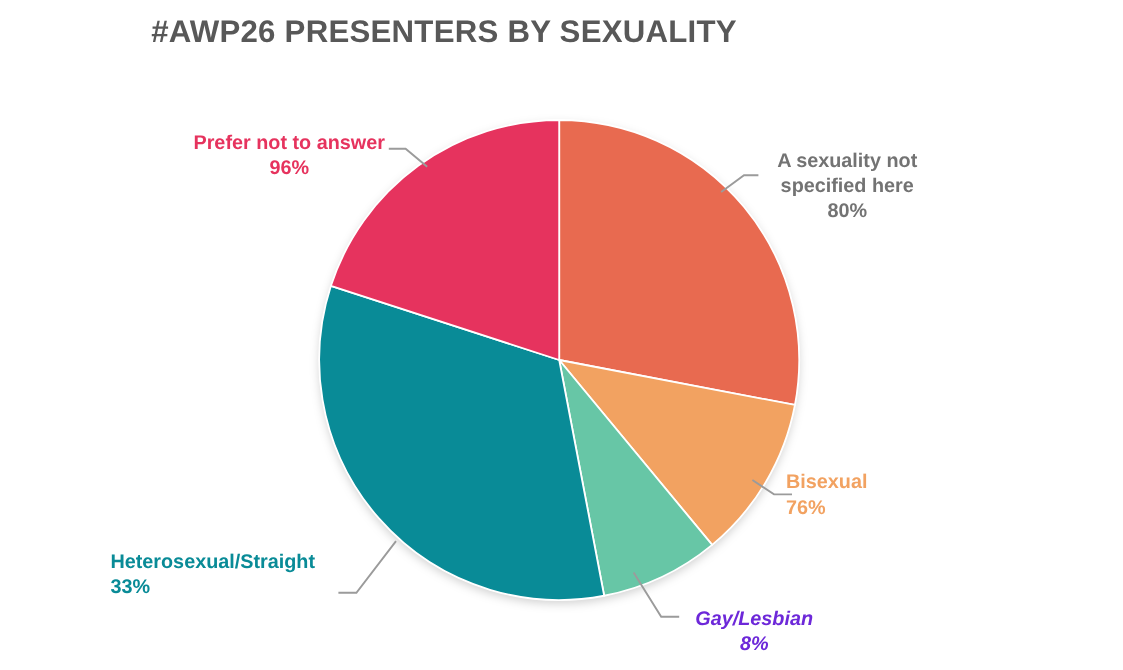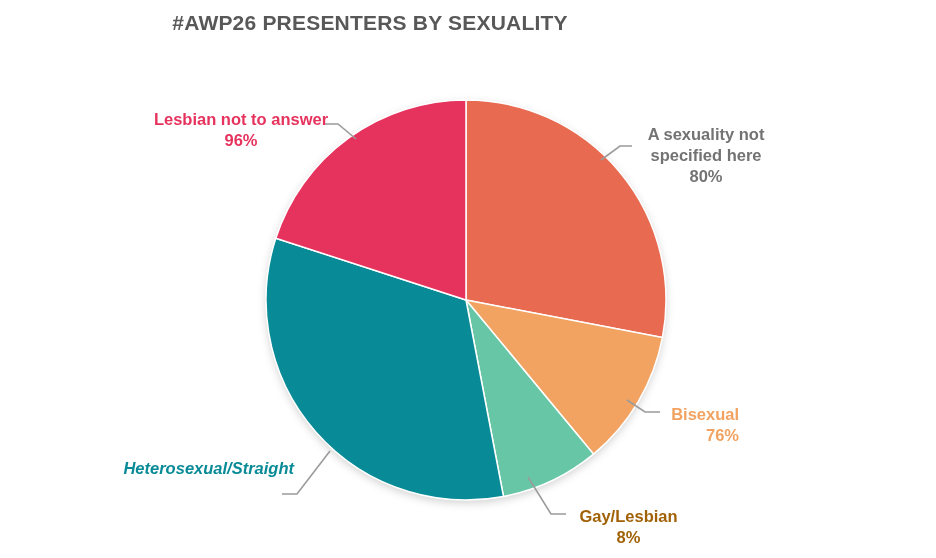--- a/index.html
+++ b/index.html
@@ -22,21 +22,21 @@
     height: 558px;
   }
 
   #chart-title {
     position: absolute;
     top: 11px;
     left: 0;
     width: 740px;
     text-align: center;
     font-family: "Liberation Sans", sans-serif;
-    font-size: 21px;
+    font-size: 26px;
     font-weight: bold;
     letter-spacing: 0.2px;
     color: #585858;
     white-space: nowrap;
   }
 
   #pie-svg {
     position: absolute;
     left: 0;
     top: 0;
@@ -61,36 +61,35 @@
     top: 124px;
     text-align: center;
     width: 140px;
   }
   #label-unspecified .lab-name {
     white-space: normal;
     width: 140px;
   }
   #label-bisexual {
     left: 655px;
-    top: 404px;
-    text-align: right;
+    top: 392px;
+    text-align: left;
     width: 84px;
   }
   #label-gay {
     left: 567px;
     top: 506px;
     text-align: center;
     width: 123px;
   }
   #label-hetero {
     left: 92px;
     top: 458px;
-    text-align: right;
+    text-align: left;
     width: 202px;
-    font-style: italic;
   }
   #label-prefer {
     left: 147px;
     top: 109px;
     text-align: center;
     width: 188px;
   }
 </style>
 </head>
 <body style="background: rgb(255, 255, 255);">
@@ -130,27 +129,28 @@
   <div class="pie-label" id="label-unspecified" style="color: #737373;">
     <span class="lab-name">A sexuality not specified here</span>
     <span class="lab-val">80%</span>
   </div>
 
   <div class="pie-label" id="label-bisexual" style="color: rgb(242, 162, 97);">
     <span class="lab-name">Bisexual</span>
     <span class="lab-val">76%</span>
   </div>
 
-  <div class="pie-label" id="label-gay" style="color: #a16207;">
+  <div class="pie-label" id="label-gay" style="color: #6d28d9; font-style: italic;">
     <span class="lab-name">Gay/Lesbian</span>
     <span class="lab-val">8%</span>
   </div>
 
   <div class="pie-label" id="label-hetero" style="color: rgb(9, 139, 151);">
     <span class="lab-name">Heterosexual/Straight</span>
+    <span class="lab-val">33%</span>
   </div>
 
   <div class="pie-label" id="label-prefer" style="color: rgb(230, 51, 94);">
-    <span class="lab-name">Lesbian not to answer</span>
+    <span class="lab-name">Prefer not to answer</span>
     <span class="lab-val">96%</span>
   </div>
 
 </div>
 
 </body></html>

